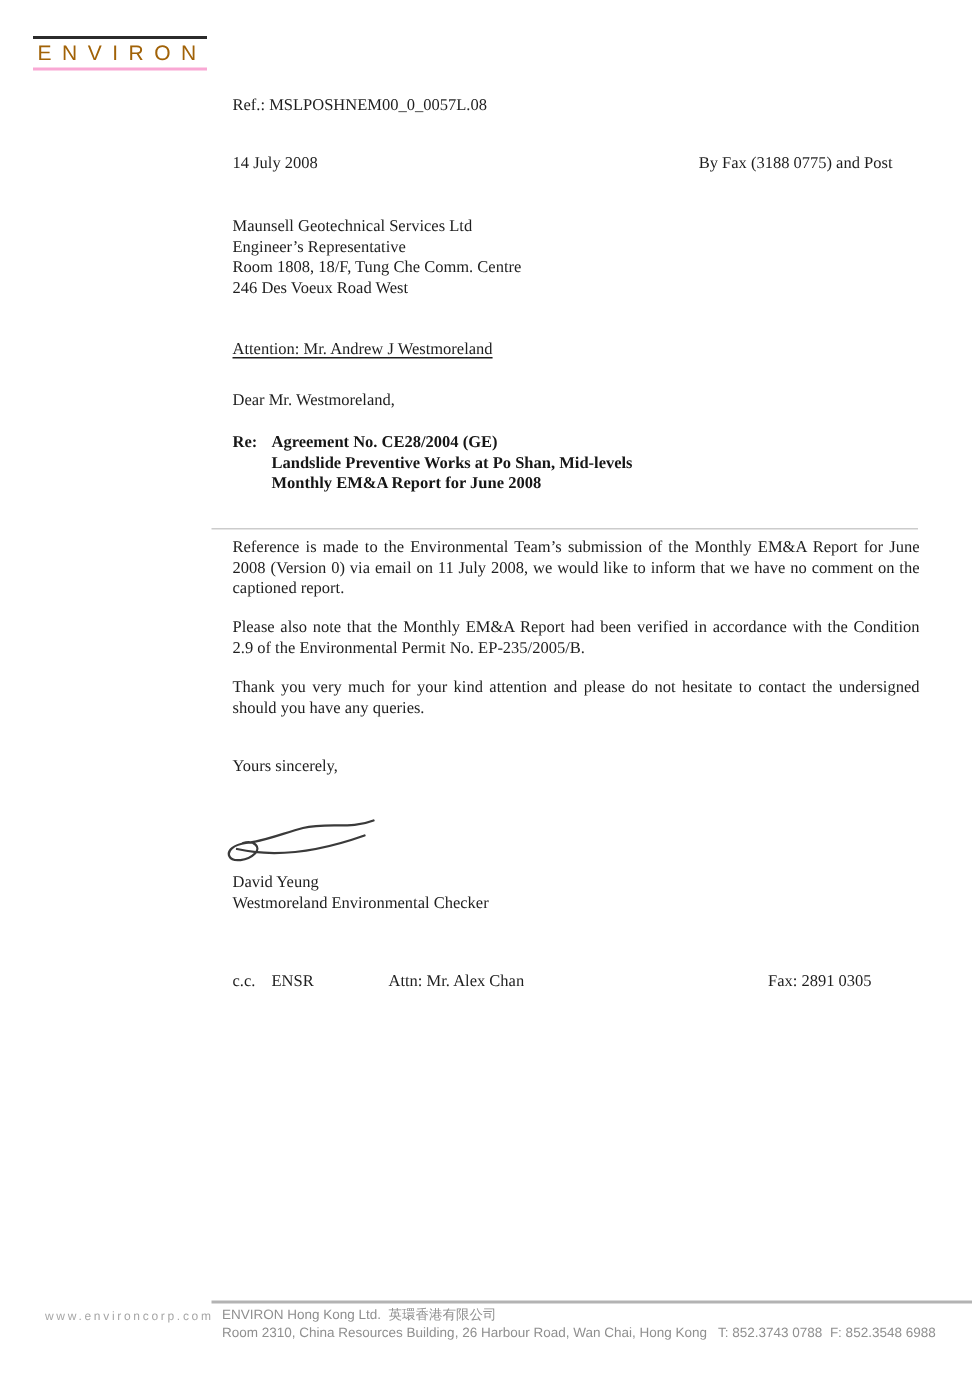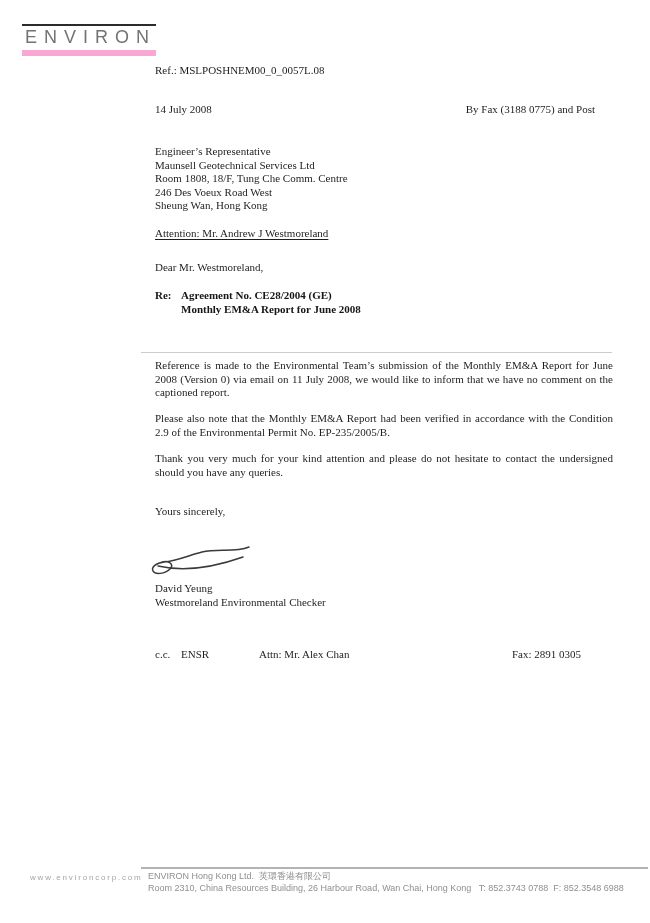--- a/index.html
+++ b/index.html
@@ -11,26 +11,26 @@
     position: relative;
     overflow: hidden;
     font-size: 11px;
   }
   .abs { position: absolute; }
 
   .logo {
     left: 22px; top: 24px;
     display: inline-block;
     font-family: "Liberation Sans", sans-serif;
-    font-size: 18px;
+    font-size: 14px;
     font-weight: 500;
     letter-spacing: 7px;
-    color: #737373;
+    color: #a16207;
     border-top: 2px solid #2b2b2b;
-    border-bottom: 6px solid #f9a8d4;
+    border-bottom: 2px solid #f9a8d4;
     padding: 1px 0 2px 3px;
   }
 
   .ref { left: 155px; top: 64px; }
 
   .date-row {
     left: 155px; top: 103px; width: 440px;
     display: flex; justify-content: space-between;
   }
 
@@ -104,35 +104,35 @@
   <div class="logo abs">ENVIRON</div>
 
   <div class="ref abs">Ref.: MSLPOSHNEM00_0_0057L.08</div>
 
   <div class="date-row abs">
     <span>14 July 2008</span>
     <span>By Fax (3188 0775) and Post</span>
   </div>
 
   <div class="addr abs">
+    <div>Maunsell Geotechnical Services Ltd</div>
     <div>Engineer’s Representative</div>
-    <div>Maunsell Geotechnical Services Ltd</div>
     <div>Room 1808, 18/F, Tung Che Comm. Centre</div>
     <div>246 Des Voeux Road West</div>
-    <div>Sheung Wan, Hong Kong</div>
   </div>
 
   <div class="attention abs">Attention: Mr. Andrew J Westmoreland</div>
 
   <div class="salutation abs">Dear Mr. Westmoreland,</div>
 
   <div class="re abs">
     <div class="re-label">Re:</div>
     <div class="re-lines">
       <div>Agreement No. CE28/2004 (GE)</div>
+      <div>Landslide Preventive Works at Po Shan, Mid-levels</div>
       <div>Monthly EM&amp;A Report for June 2008</div>
     </div>
   </div>
 
   <div class="sep abs"></div>
 
   <p class="para p1 abs">Reference is made to the Environmental Team’s submission of the Monthly EM&amp;A Report for June 2008 (Version 0) via email on 11 July 2008, we would like to inform that we have no comment on the captioned report.</p>
   <p class="para p2 abs">Please also note that the Monthly EM&amp;A Report had been verified in accordance with the Condition 2.9 of the Environmental Permit No. EP-235/2005/B.</p>
   <p class="para p3 abs">Thank you very much for your kind attention and please do not hesitate to contact the undersigned should you have any queries.</p>
 

